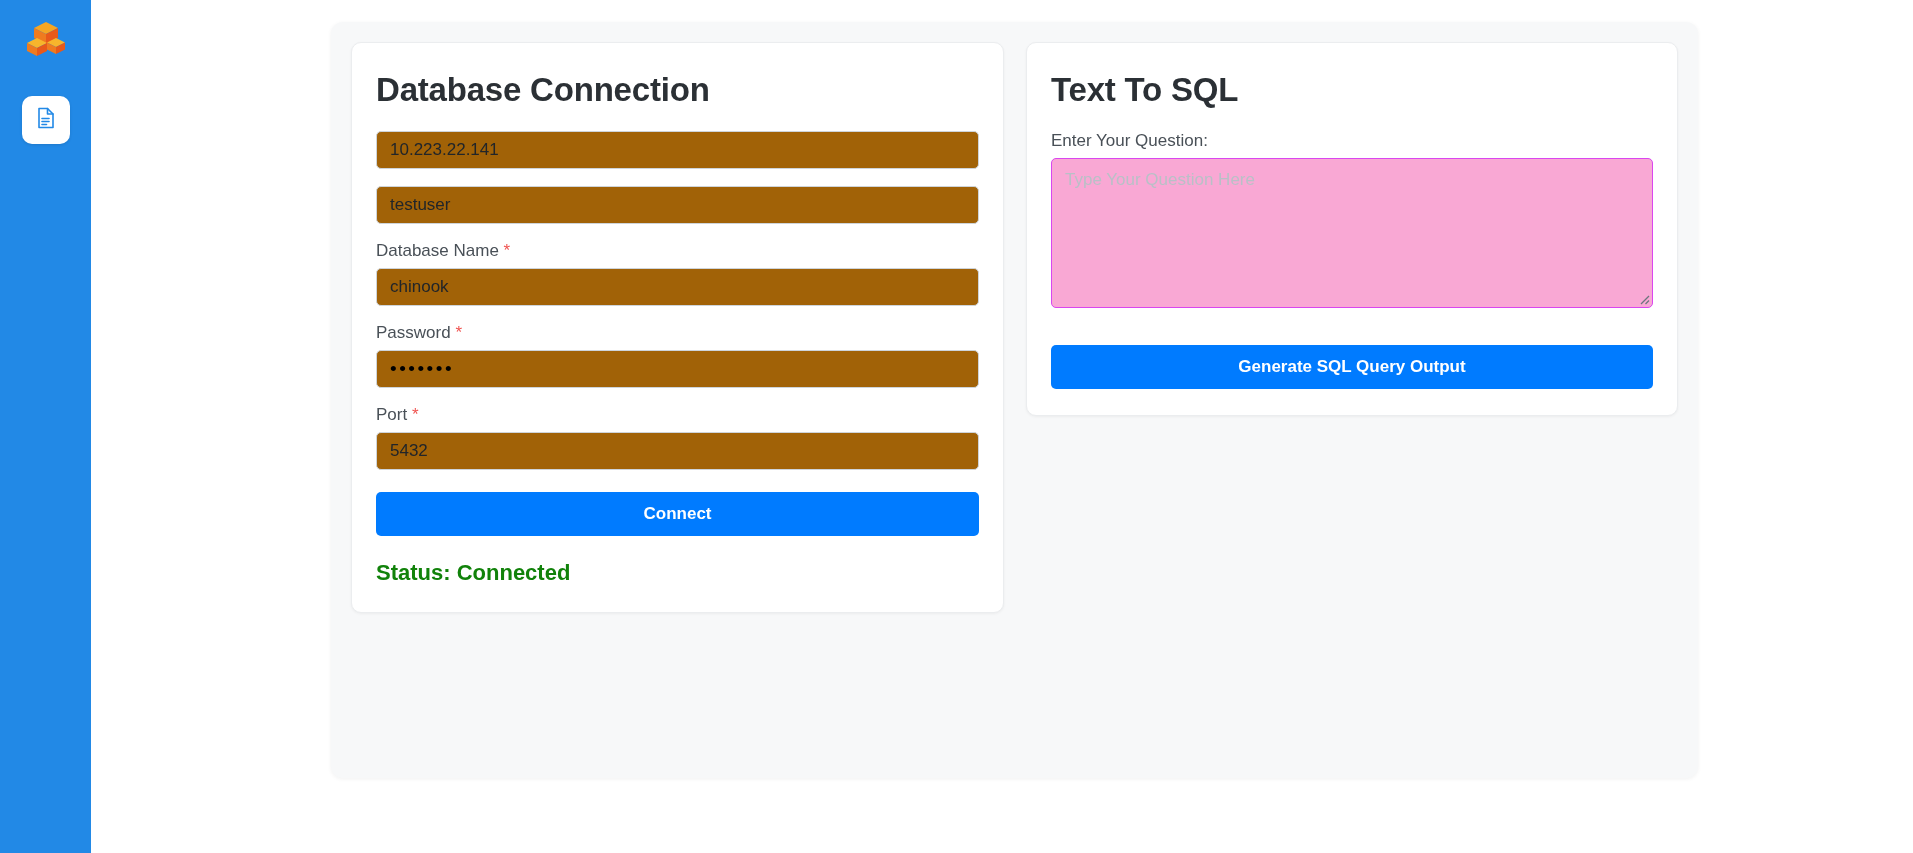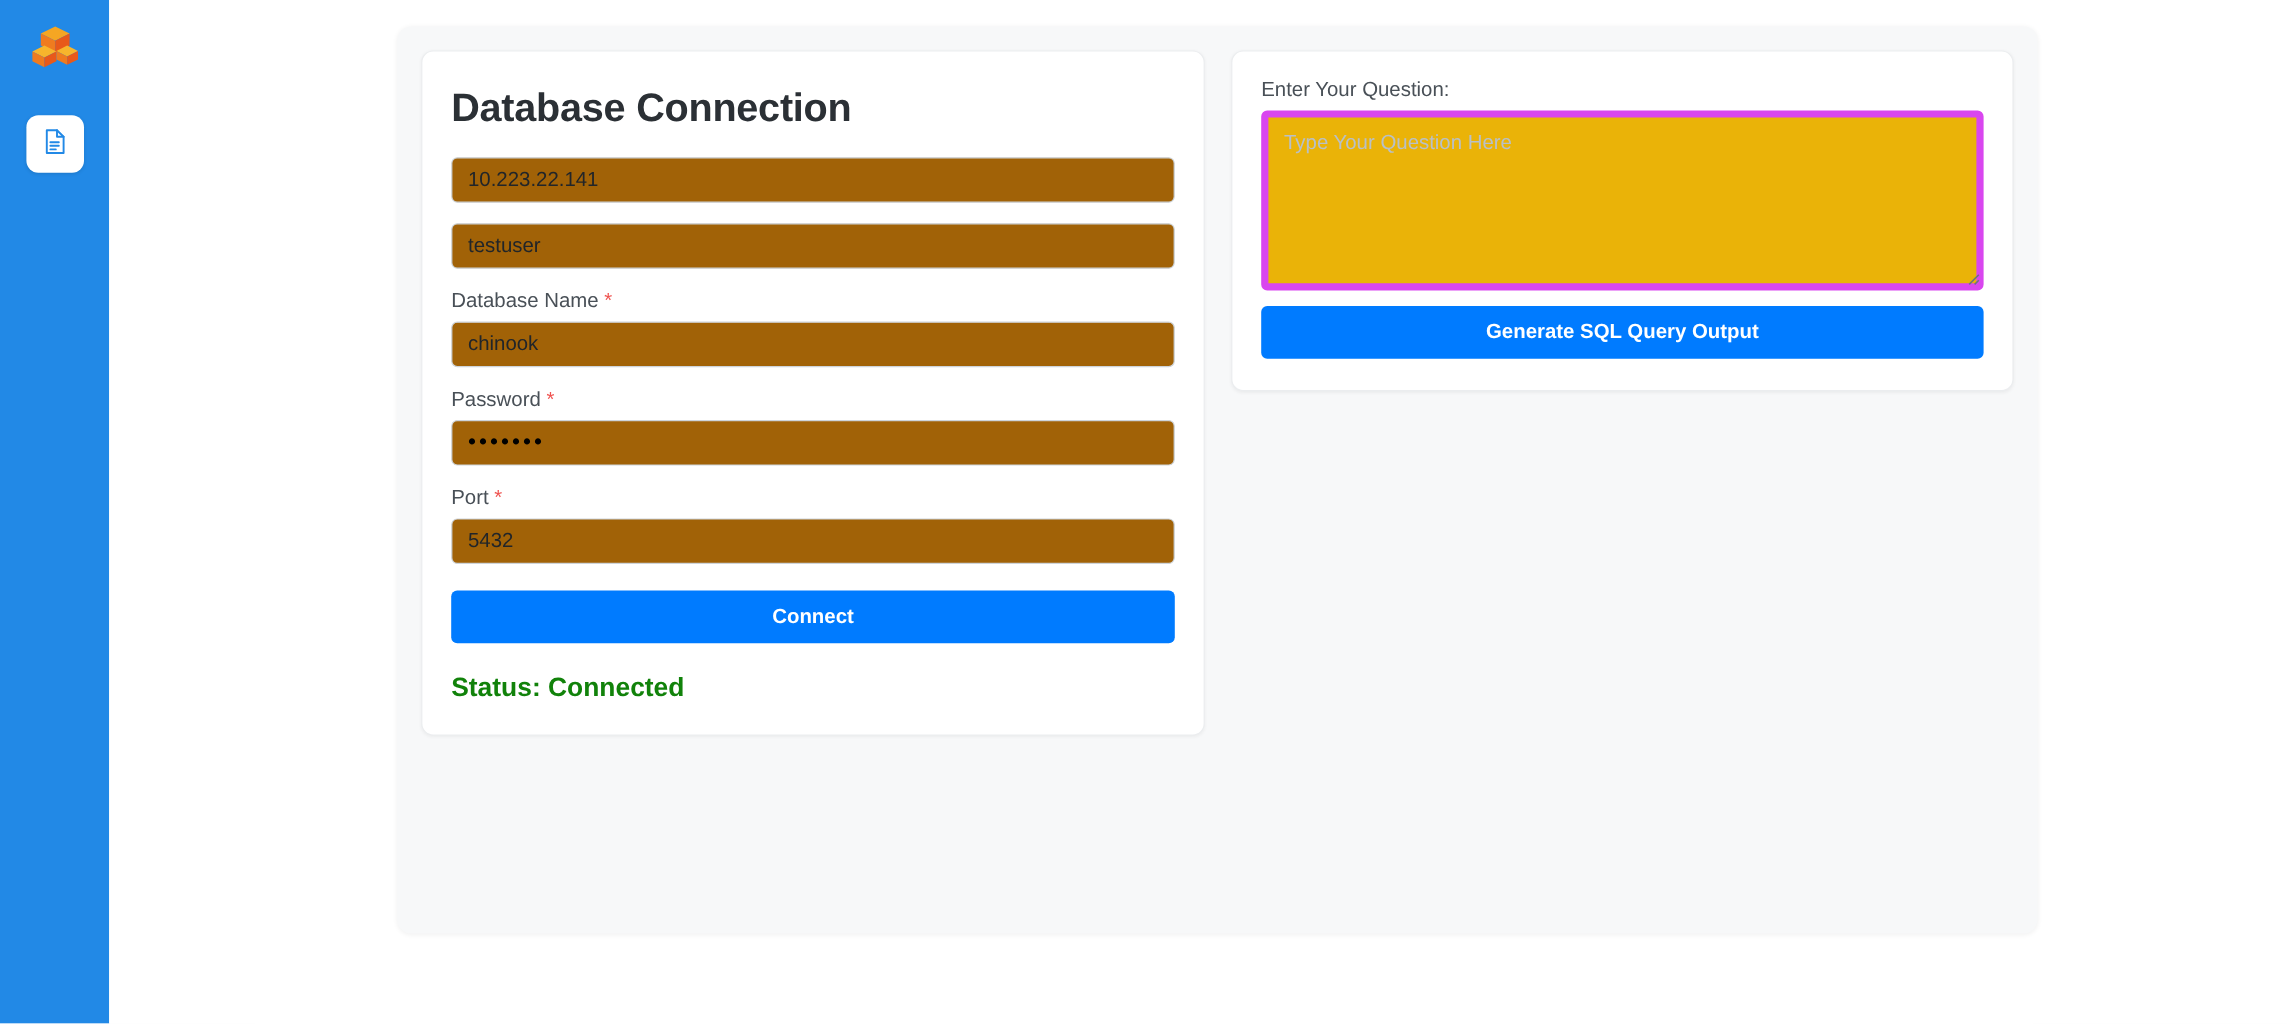--- a/index.html
+++ b/index.html
@@ -121,39 +121,39 @@
     margin: 24px 0 0 0;
     font-size: 22px;
     font-weight: bold;
     color: #11820a;
   }
 
   .ta-wrap { position: relative; }
   .question-area {
     width: 100%;
     height: 150px;
-    border: 6px solid #d946ef;
+    border: 1px solid #d946ef;
     border-radius: 5px;
-    background: #eab308;
+    background: #f9a8d4;
     font-size: 17px;
     color: #212529;
     padding: 11px 13px;
     font-family: "Liberation Sans", sans-serif;
     resize: none;
     outline: none;
     display: block;
   }
   .question-area::placeholder { color: #b9c0c7; }
   .resize-grip {
     position: absolute;
     right: 3px; bottom: 4px;
     width: 13px; height: 13px;
     pointer-events: none;
   }
-  .gen-btn-wrap { margin-top: 13px; }
+  .gen-btn-wrap { margin-top: 37px; }
 </style>
 </head>
 <body>
 
 <div class="app">
 
   <div class="sidebar">
 
     <div class="logo-wrap">
       <span>
@@ -222,20 +222,21 @@
         </label>
         <input class="text-input" type="text" value="5432" style="">
 
         <button class="btn-primary">Connect</button>
 
         <p class="status-line">Status: Connected</p>
       </div>
 
       <div class="card card-right">
 
+        <h2 class="card-title">Text To SQL</h2>
 
         <label class="field-label">Enter Your Question:</label>
 
         <div class="ta-wrap">
           <textarea class="question-area" placeholder="Type Your Question Here" style=""></textarea>
           <span class="resize-grip">
             <svg width="13" height="13" viewBox="0 0 13 13" aria-hidden="true">
               <path d="M12 4 L4 12" stroke="#6c757d" stroke-width="1.3"></path>
               <path d="M12 8.5 L8.5 12" stroke="#6c757d" stroke-width="1.3"></path>
             </svg>

